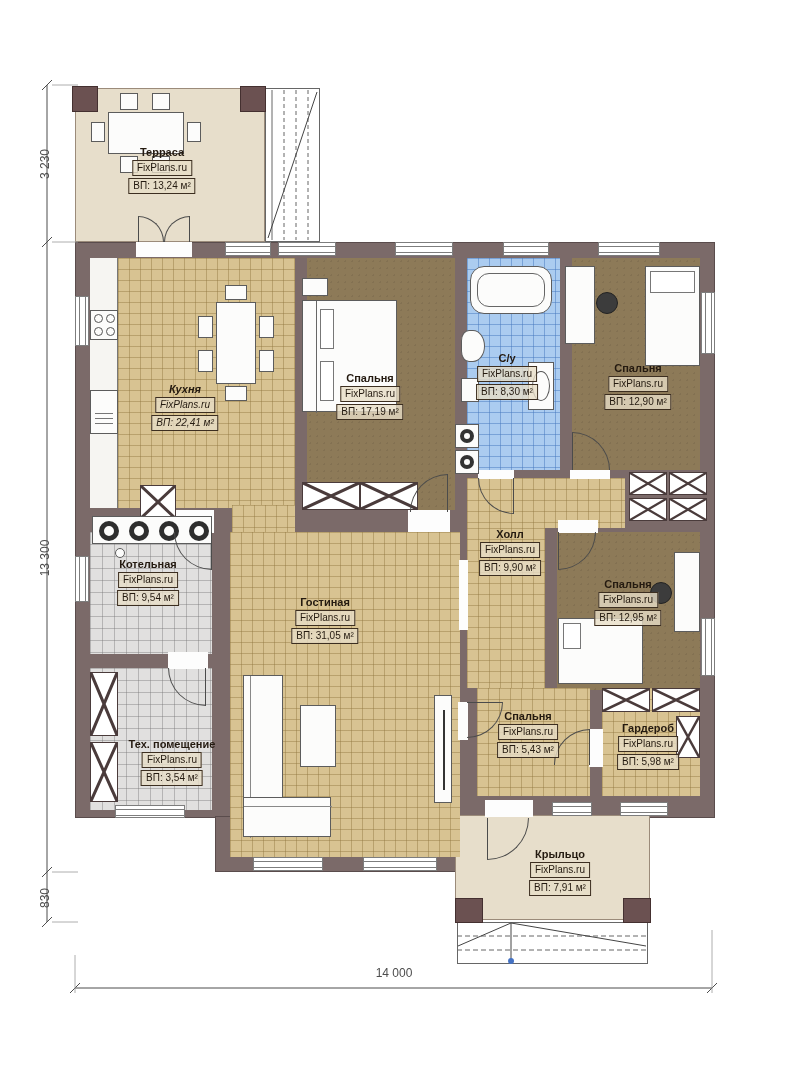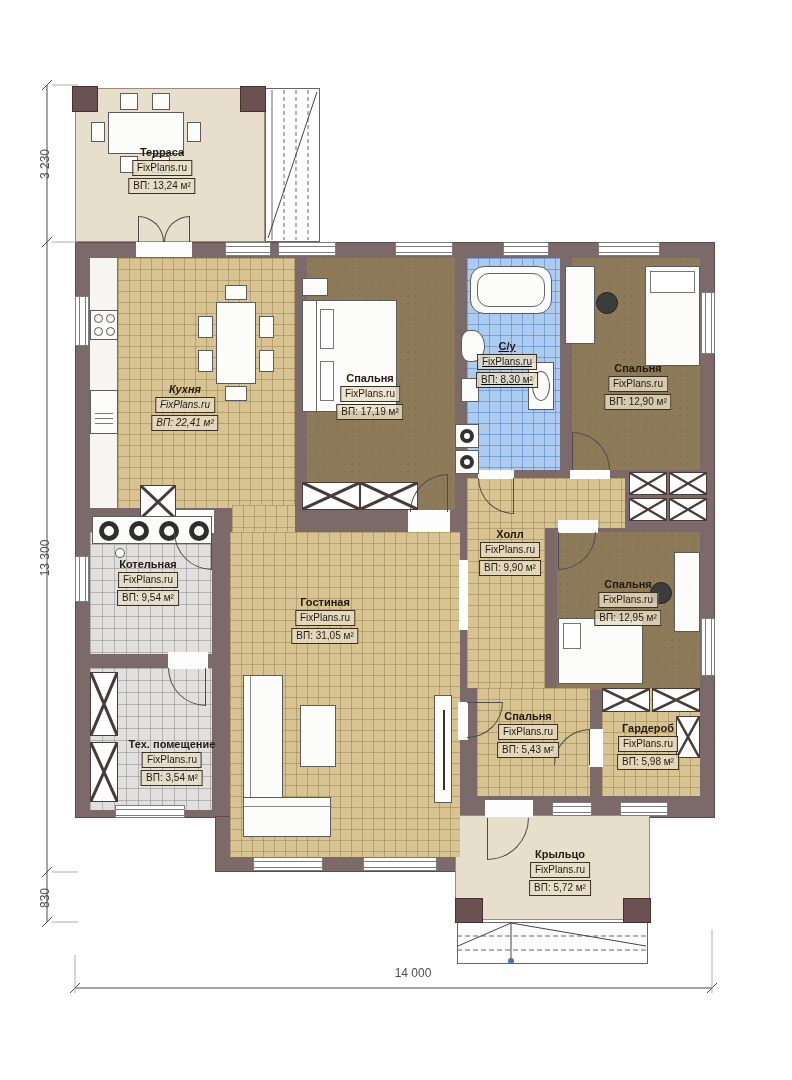--- a/index.html
+++ b/index.html
@@ -310,38 +310,38 @@
       <line x1="70" y1="993" x2="80" y2="983"></line>
       <line x1="707" y1="993" x2="717" y2="983"></line>
       <line x1="75" y1="955" x2="75" y2="993" stroke="#999" stroke-width="0.8"></line>
       <line x1="712" y1="930" x2="712" y2="993" stroke="#999" stroke-width="0.8"></line>
     </g>
   </svg>
 
   <div class="dimV" style="left:10px;top:157px;">3 230</div>
   <div class="dimV" style="left:10px;top:551px;">13 300</div>
   <div class="dimV" style="left:10px;top:891px;">830</div>
-  <div class="dimH" style="left:368px;top:966px;">14 000</div>
+  <div class="dimH" style="left:349px;top:966px;">14 000</div>
 
   <div class="room-label" style="left:162px;top:146px;">
     <div class="room-name">Терраса</div>
     <div class="room-box">FixPlans.ru</div>
     <div class="room-box">ВП: 13,24 м²</div>
   </div>
   <div class="room-label" style="left:185px;top:383px;font-style:italic;">
     <div class="room-name">Кухня</div>
     <div class="room-box">FixPlans.ru</div>
     <div class="room-box">ВП: 22,41 м²</div>
   </div>
   <div class="room-label" style="left:370px;top:372px;">
     <div class="room-name">Спальня</div>
     <div class="room-box">FixPlans.ru</div>
     <div class="room-box">ВП: 17,19 м²</div>
   </div>
-  <div class="room-label" style="left:507px;top:340px;text-decoration:underline;">
+  <div class="room-label" style="left:507px;top:352px;">
     <div class="room-name">С/у</div>
     <div class="room-box">FixPlans.ru</div>
     <div class="room-box">ВП: 8,30 м²</div>
   </div>
   <div class="room-label" style="left:638px;top:362px;">
     <div class="room-name">Спальня</div>
     <div class="room-box">FixPlans.ru</div>
     <div class="room-box">ВП: 12,90 м²</div>
   </div>
   <div class="room-label" style="left:510px;top:528px;">
@@ -375,16 +375,16 @@
     <div class="room-box">ВП: 5,43 м²</div>
   </div>
   <div class="room-label" style="left:648px;top:722px;">
     <div class="room-name">Гардероб</div>
     <div class="room-box">FixPlans.ru</div>
     <div class="room-box">ВП: 5,98 м²</div>
   </div>
   <div class="room-label" style="left:560px;top:848px;">
     <div class="room-name">Крыльцо</div>
     <div class="room-box">FixPlans.ru</div>
-    <div class="room-box">ВП: 5,72 м²</div>
+    <div class="room-box">ВП: 7,91 м²</div>
   </div>
 
 </div>
 
 </body></html>

